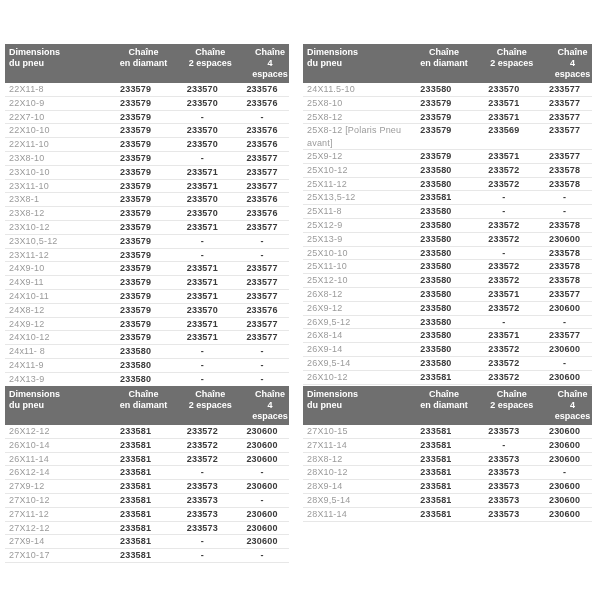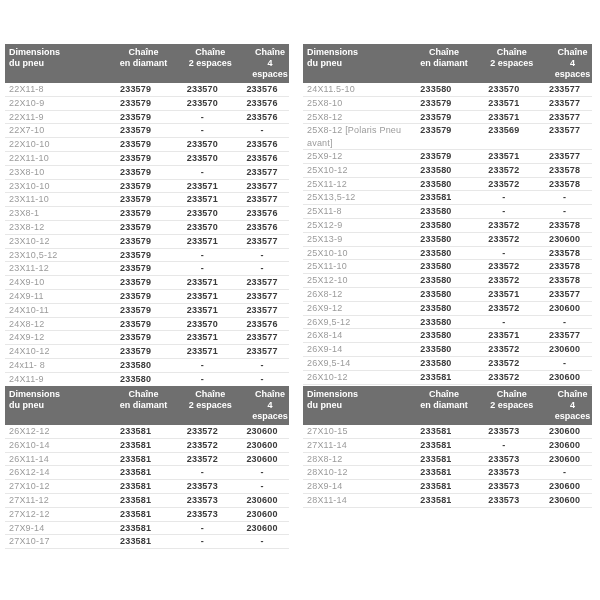--- a/index.html
+++ b/index.html
@@ -82,26 +82,20 @@
         <td class="val">233570</td>
         <td class="val">233576</td>
       </tr>
       <tr>
         <td class="dim">22X10-9</td>
         <td class="val">233579</td>
         <td class="val">233570</td>
         <td class="val">233576</td>
       </tr>
       <tr>
-        <td class="dim">22X11-9</td>
-        <td class="val">233579</td>
-        <td class="val">-</td>
-        <td class="val">233576</td>
-      </tr>
-      <tr>
         <td class="dim">22X7-10</td>
         <td class="val">233579</td>
         <td class="val">-</td>
         <td class="val">-</td>
       </tr>
       <tr>
         <td class="dim">22X10-10</td>
         <td class="val">233579</td>
         <td class="val">233570</td>
         <td class="val">233576</td>
@@ -269,20 +263,26 @@
         <td class="val">233572</td>
         <td class="val">230600</td>
       </tr>
       <tr>
         <td class="dim">26X12-14</td>
         <td class="val">233581</td>
         <td class="val">-</td>
         <td class="val">-</td>
       </tr>
       <tr>
+        <td class="dim">27X9-12</td>
+        <td class="val">233581</td>
+        <td class="val">233573</td>
+        <td class="val">230600</td>
+      </tr>
+      <tr>
         <td class="dim">27X10-12</td>
         <td class="val">233581</td>
         <td class="val">233573</td>
         <td class="val">-</td>
       </tr>
       <tr>
         <td class="dim">27X11-12</td>
         <td class="val">233581</td>
         <td class="val">233573</td>
         <td class="val">230600</td>
@@ -529,19 +529,25 @@
         <td class="val">233573</td>
         <td class="val">-</td>
       </tr>
       <tr>
         <td class="dim">28X9-14</td>
         <td class="val">233581</td>
         <td class="val">233573</td>
         <td class="val">230600</td>
       </tr>
       <tr>
+        <td class="dim">28X9,5-14</td>
+        <td class="val">233581</td>
+        <td class="val">233573</td>
+        <td class="val">230600</td>
+      </tr>
+      <tr>
         <td class="dim">28X11-14</td>
         <td class="val">233581</td>
         <td class="val">233573</td>
         <td class="val">230600</td>
       </tr>
     </tbody>
 </table>
 
 </body></html>

